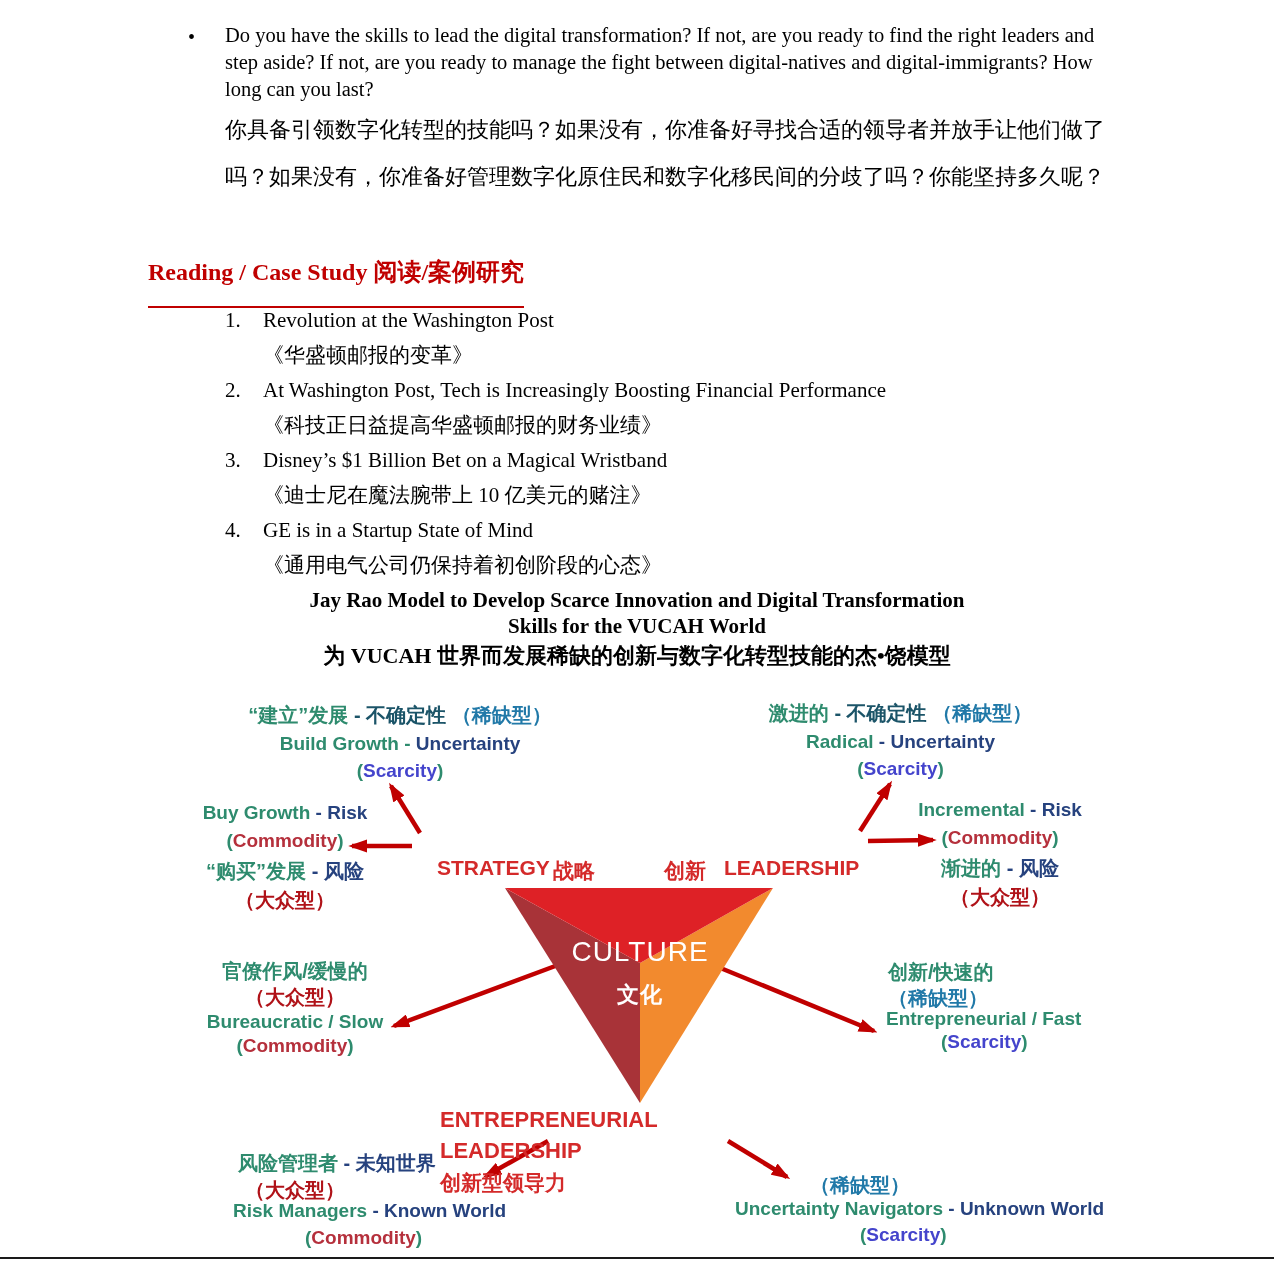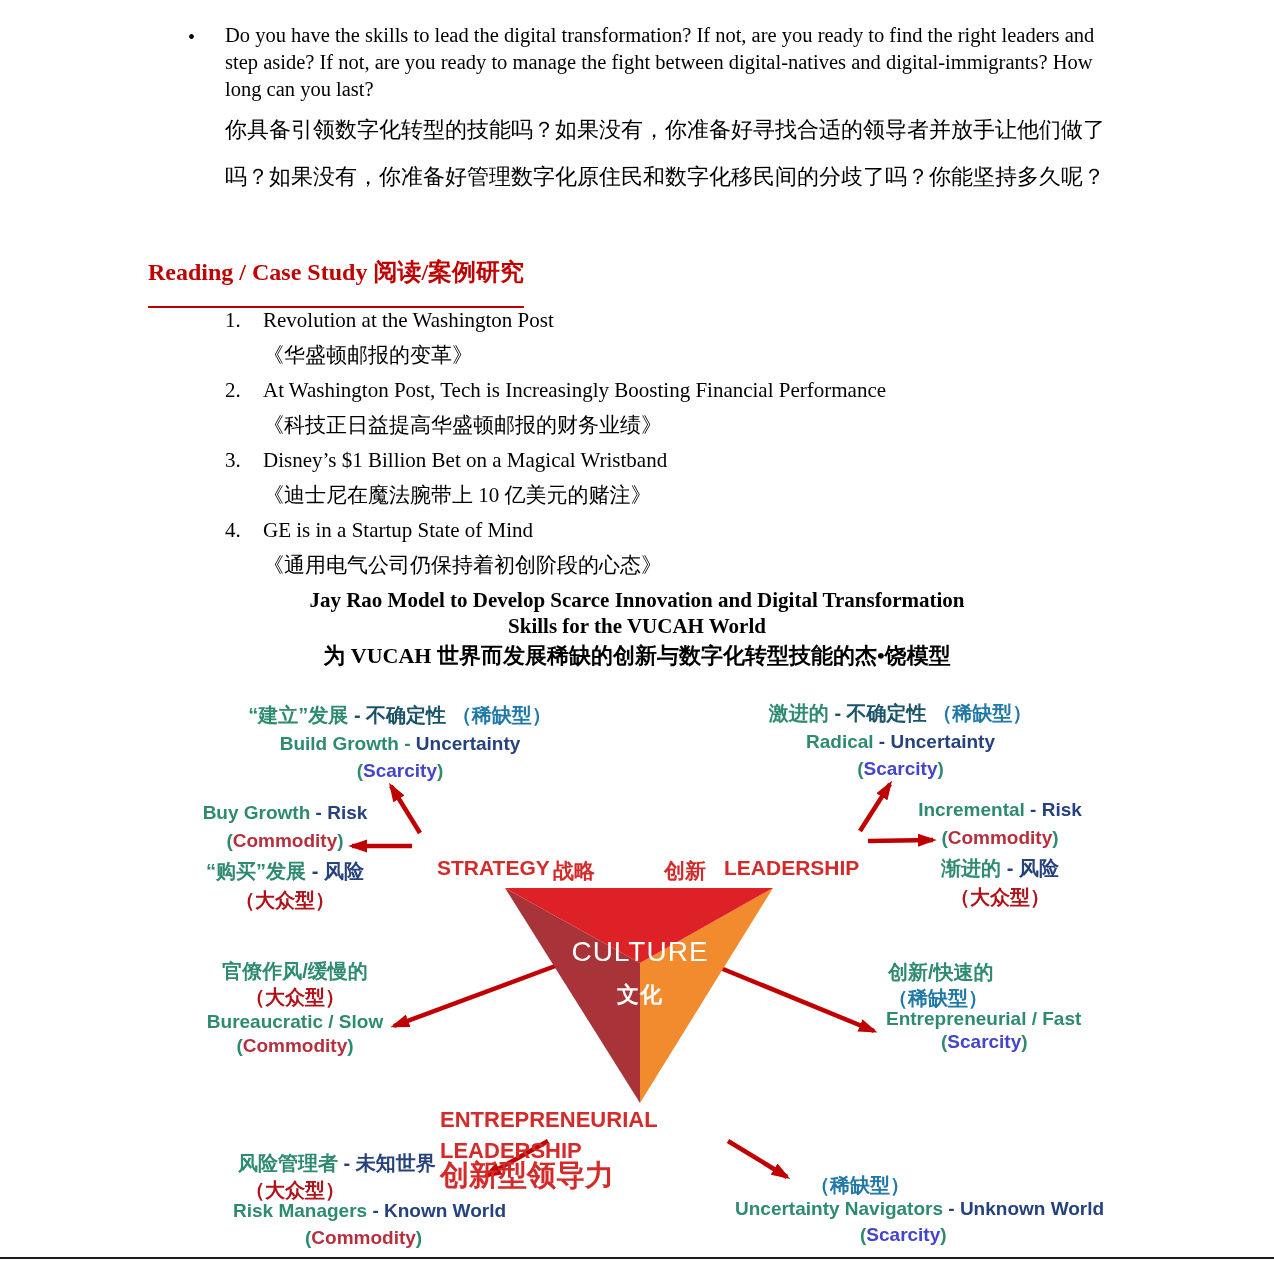--- a/index.html
+++ b/index.html
@@ -42,21 +42,21 @@
   .c-r{color:var(--commodity_red);} .c-dr{color:var(--dark_red);}
   .c-t{color:var(--dark_teal);} .c-tb{color:var(--teal_blue);}
   .white-label { color:#fff; font-weight:normal; letter-spacing:1px; }
   #culture-en { left:540px; top:936px; width:200px; font-size:28px; }
   #culture-zh { left:540px; top:980px; width:200px; font-size:22px; font-weight:bold; }
   .block-line { display:block; }
   .mt3{margin-top:3px;} .mt4{margin-top:4px;} .mt5{margin-top:5px;}
   #el-block { left:440px; top:1108px; width:400px; color:var(--diagram_red); }
   #el-block .l1 { font-size:22px; line-height:24px; }
   #el-block .l2 { font-size:22px; line-height:24px; margin-top:7px; }
-  #el-block .lzh { font-size:29px; line-height:24px; }
+  #el-block .lzh { font-size:21px; line-height:24px; margin-top:8px; }
   #bottom-rule { position:absolute; left:0; top:1257px; width:1274px; height:2px; background:#1a1a1a; }
 </style>
 </head>
 <body>
 
 <div id="page">
 
   <div id="bullet-item">
     <span id="bullet-marker">•</span>
     <div id="bullet-texts">

